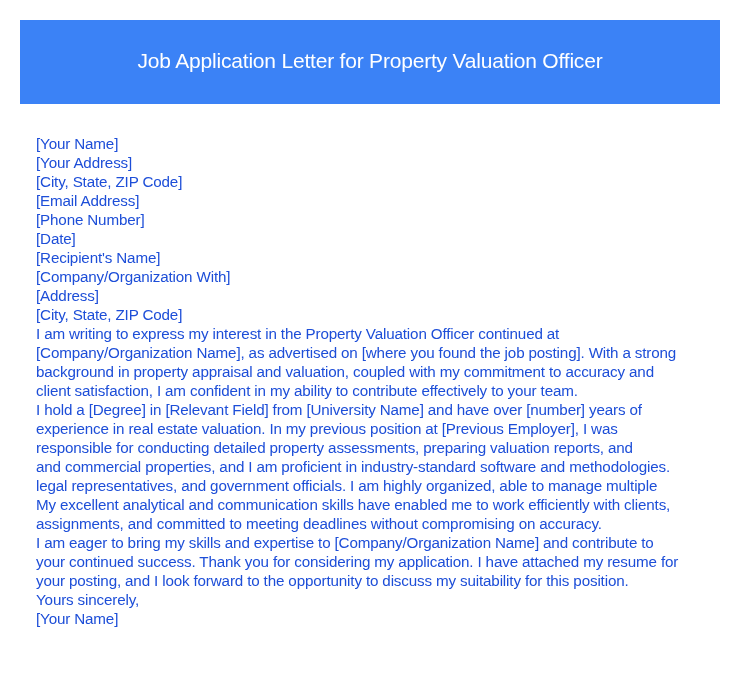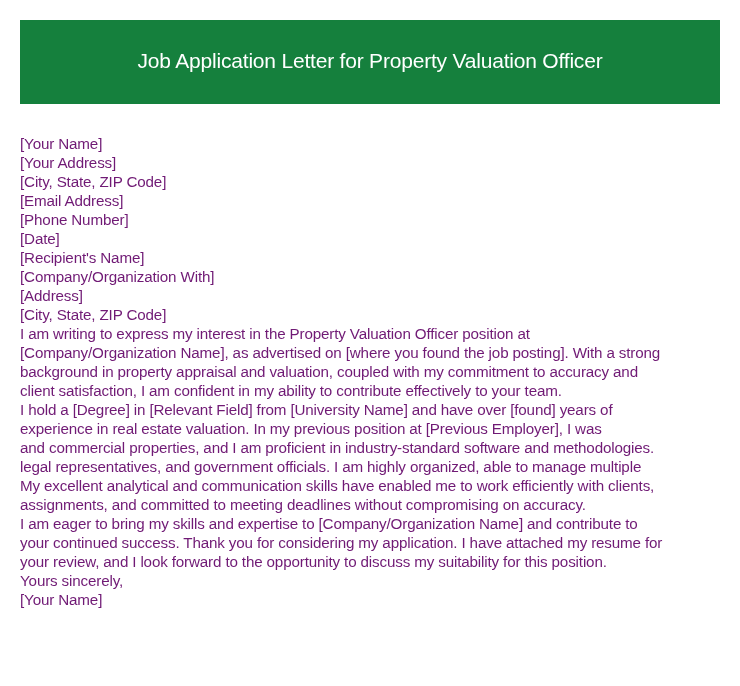--- a/index.html
+++ b/index.html
@@ -13,38 +13,38 @@
       position: relative;
       overflow: hidden;
       font-family: "Liberation Sans", sans-serif;
     }
     .header {
       position: absolute;
       left: 20px;
       top: 20px;
       width: 700px;
       height: 84px;
-      background: #15803d;
+      background: #3b82f6;
       display: flex;
       align-items: center;
       justify-content: center;
     }
     .header-title {
       color: #ffffff;
       font-size: 21px;
       font-family: "Liberation Sans", sans-serif;
       letter-spacing: -0.2px;
       margin-top: -2px;
     }
     .letter {
       position: absolute;
-      left: 20px;
+      left: 36px;
       top: 134px;
       width: 702px;
-      color: #701a75;
+      color: #1d4ed8;
       font-size: 15.2px;
       line-height: 19px;
       letter-spacing: -0.15px;
     }
     .line {
       display: block;
       white-space: nowrap;
     }
   </style>
 </head>
@@ -64,36 +64,37 @@
   </div>
   <span class="line">[Date]</span>
   <div>
     <span class="line">[Recipient's Name]</span>
     <span class="line">[Company/Organization With]</span>
     <span class="line">[Address]</span>
     <span class="line">[City, State, ZIP Code]</span>
   </div>
 
   <div>
-    <span class="line">I am writing to express my interest in the Property Valuation Officer position at</span>
+    <span class="line">I am writing to express my interest in the Property Valuation Officer continued at</span>
     <span class="line">[Company/Organization Name], as advertised on [where you found the job posting]. With a strong</span>
     <span class="line">background in property appraisal and valuation, coupled with my commitment to accuracy and</span>
     <span class="line">client satisfaction, I am confident in my ability to contribute effectively to your team.</span>
   </div>
 
   <div>
-    <span class="line">I hold a [Degree] in [Relevant Field] from [University Name] and have over [found] years of</span>
+    <span class="line">I hold a [Degree] in [Relevant Field] from [University Name] and have over [number] years of</span>
     <span class="line">experience in real estate valuation. In my previous position at [Previous Employer], I was</span>
+    <span class="line">responsible for conducting detailed property assessments, preparing valuation reports, and</span>
     <span class="line">and commercial properties, and I am proficient in industry-standard software and methodologies.</span>
     <span class="line">legal representatives, and government officials. I am highly organized, able to manage multiple</span>
     <span class="line">My excellent analytical and communication skills have enabled me to work efficiently with clients,</span>
     <span class="line">assignments, and committed to meeting deadlines without compromising on accuracy.</span>
   </div>
 
   <div>
     <span class="line">I am eager to bring my skills and expertise to [Company/Organization Name] and contribute to</span>
     <span class="line">your continued success. Thank you for considering my application. I have attached my resume for</span>
-    <span class="line">your review, and I look forward to the opportunity to discuss my suitability for this position.</span>
+    <span class="line">your posting, and I look forward to the opportunity to discuss my suitability for this position.</span>
   </div>
 
   <span class="line">Yours sincerely,</span>
   <span class="line">[Your Name]</span>
 </div>
 
 </body></html>

